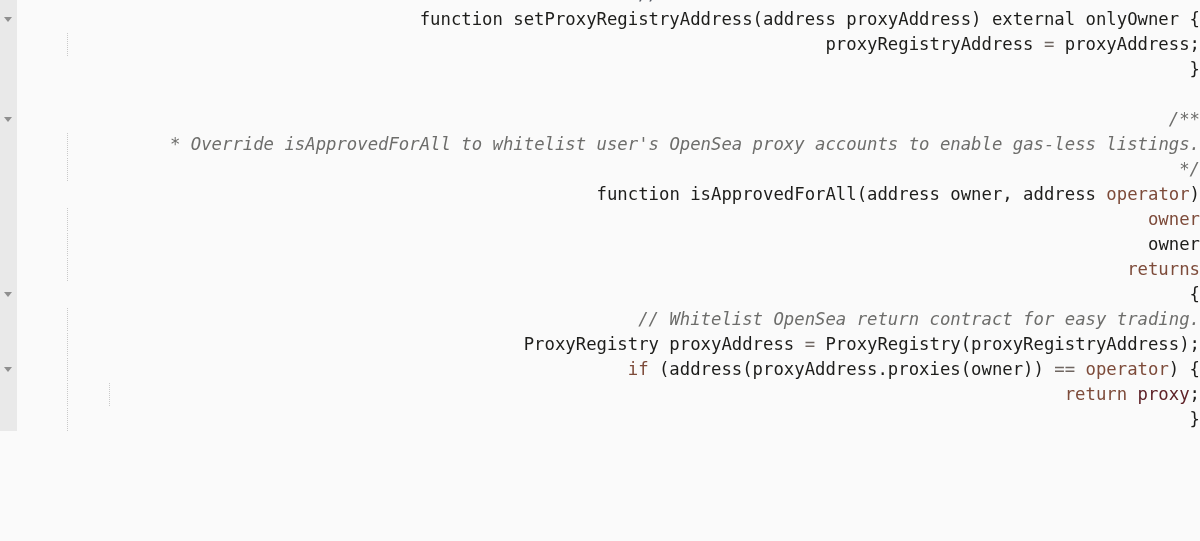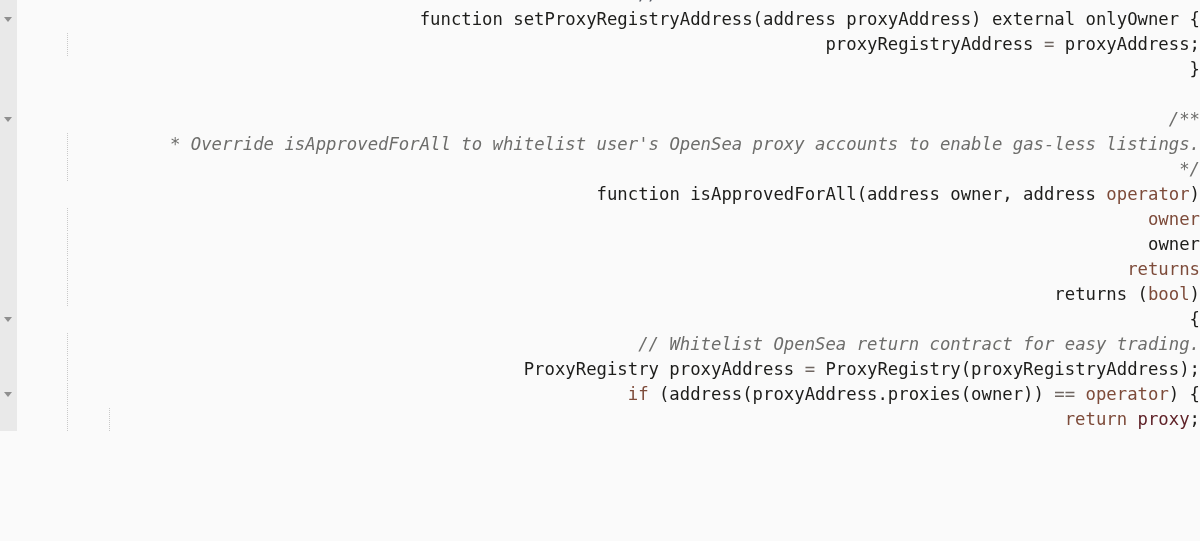--- a/index.html
+++ b/index.html
@@ -62,21 +62,20 @@
       <div class="line"><span class="guide" style="left: 67px;"></span><span class="t-k">    proxyRegistryAddress </span><span class="t-op">=</span><span class="t-k"> proxyAddress;</span></div>
       <div class="line"><span class="t-k">}</span></div>
       <div class="line"></div>
       <div class="line"><span class="fold"></span><span class="t-com">/**</span></div>
       <div class="line"><span class="guide" style="left: 67px;"></span><span class="t-com"> * Override isApprovedForAll to whitelist user's OpenSea proxy accounts to enable gas-less listings.</span></div>
       <div class="line"><span class="guide" style="left: 67px;"></span><span class="t-com"> */</span></div>
       <div class="line"><span class="t-k">function isApprovedForAll(address owner, address </span><span class="t-kw">operator</span><span class="t-k">)</span></div>
       <div class="line"><span class="guide" style="left: 67px;"></span><span class="t-k">    </span><span class="t-kw">owner</span></div>
       <div class="line"><span class="guide" style="left: 67px;"></span><span class="t-k">    owner</span></div>
       <div class="line"><span class="guide" style="left: 67px;"></span><span class="t-k">    </span><span class="t-kw">returns</span></div>
-      <div class="line"><span class="guide" style="left: 67px;"></span><span class="t-k">    returns (</span><span class="t-kw">bool</span><span class="t-k">)</span></div>
       <div class="line"><span class="fold"></span><span class="t-k">{</span></div>
       <div class="line"><span class="guide" style="left: 67px;"></span><span class="t-com">    // Whitelist OpenSea return contract for easy trading.</span></div>
       <div class="line"><span class="guide" style="left: 67px;"></span><span class="t-k">    ProxyRegistry proxyAddress </span><span class="t-op">=</span><span class="t-k"> ProxyRegistry(proxyRegistryAddress);</span></div>
       <div class="line"><span class="guide" style="left: 67px;"></span><span class="fold"></span><span class="t-kw">    if</span><span class="t-k"> (address(proxyAddress.proxies(owner)) </span><span class="t-op">==</span><span class="t-k"> </span><span class="t-kw">operator</span><span class="t-k">) {</span></div>
       <div class="line"><span class="guide" style="left: 67px;"></span><span class="guide" style="left: 108.66px;"></span><span class="t-k">        </span><span class="t-kw">return</span><span class="t-k"> </span><span class="t-lit">proxy</span><span class="t-k">;</span></div>
       <div class="line"><span class="guide" style="left: 67px;"></span><span class="t-k">    }</span></div>
       <div class="line"></div>
       <div class="line"><span class="t-k">}</span></div>
     </div>
 </div>

